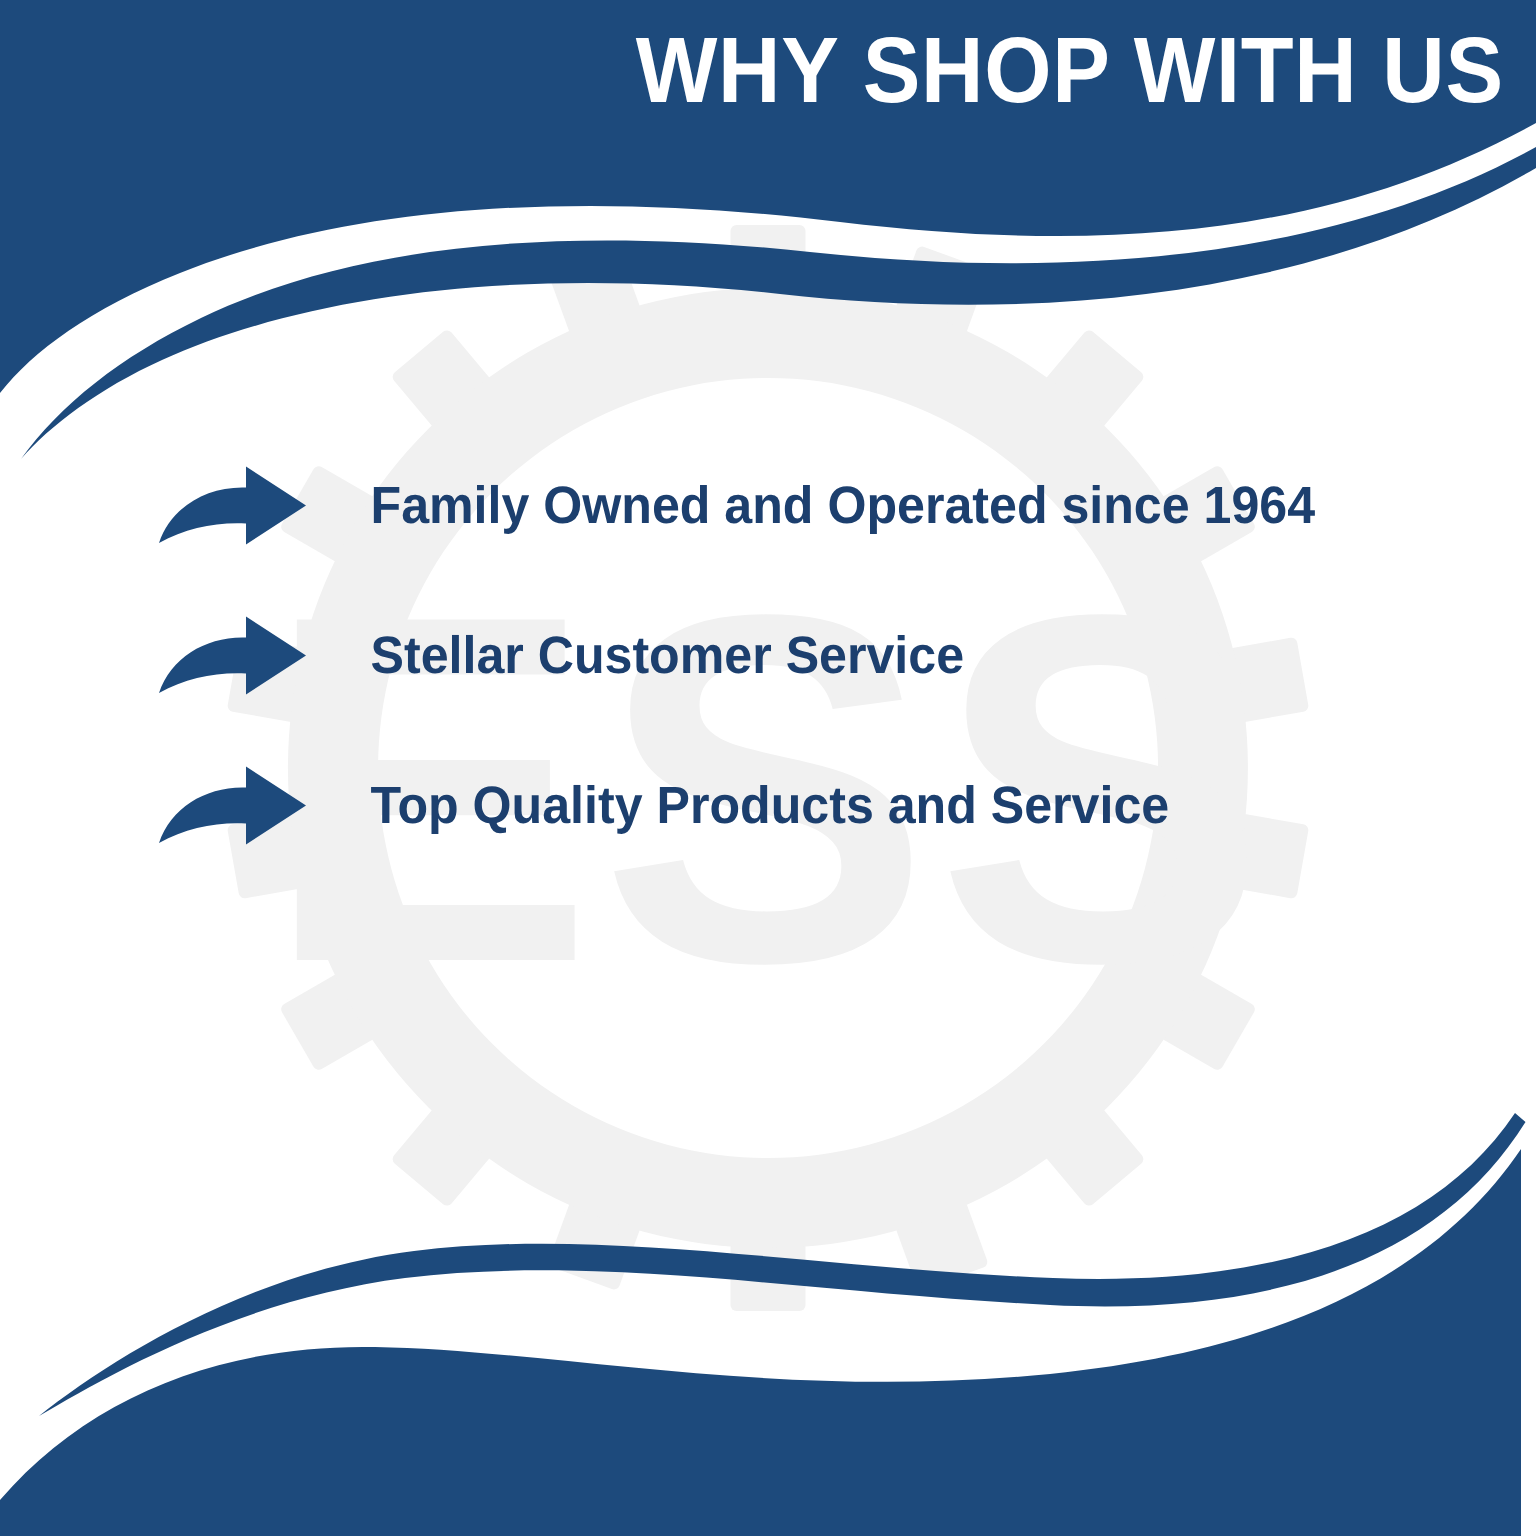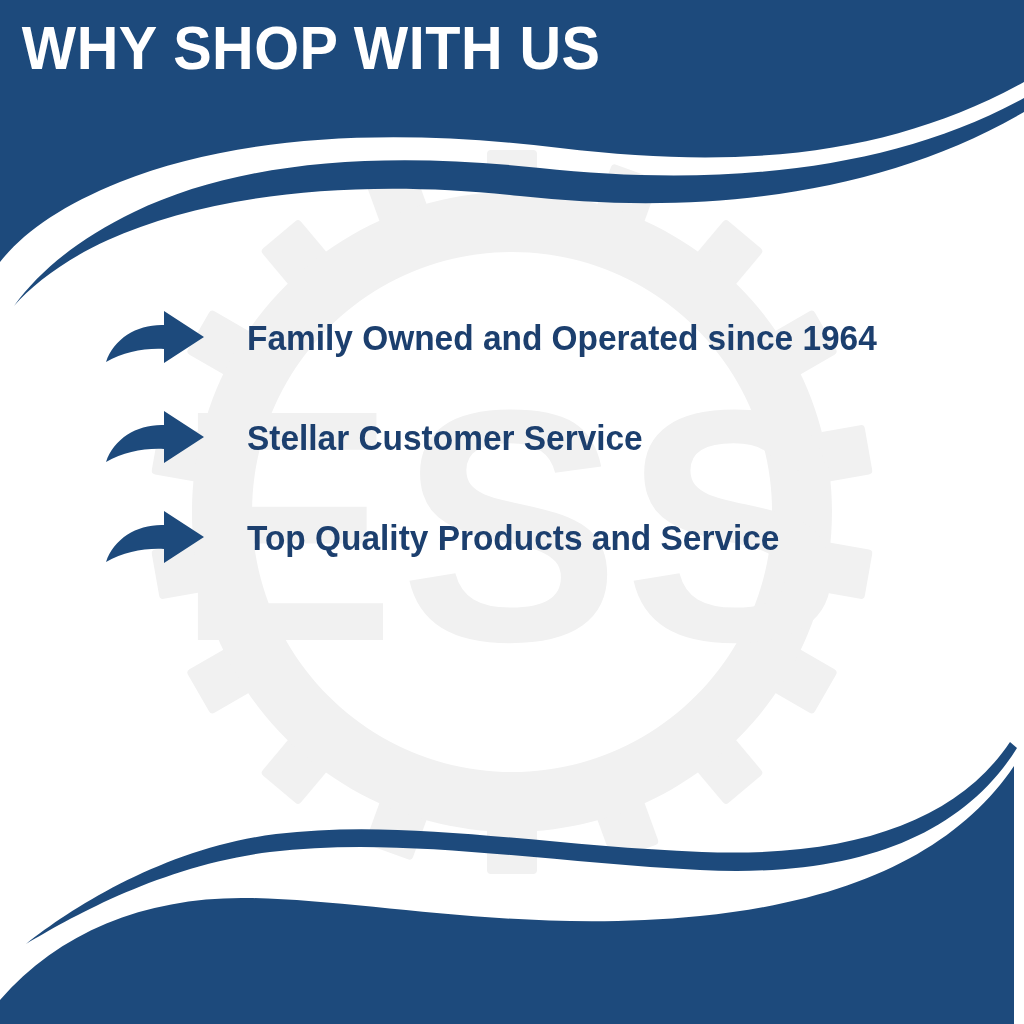--- a/index.html
+++ b/index.html
@@ -36,21 +36,21 @@
 
   
   .title-bar {
     position: absolute;
     left: 0;
     top: 0;
     width: 1024px;
     height: 96px;
     display: flex;
     align-items: center;
-    justify-content: flex-start;
+    justify-content: flex-end;
     z-index: 5;
   }
   .title-text {
     color: #ffffff;
     font-size: 62px;
     font-weight: bold;
     letter-spacing: 0.5px;
     line-height: 1;
     transform: scaleX(0.93);
     transform-origin: center center;

